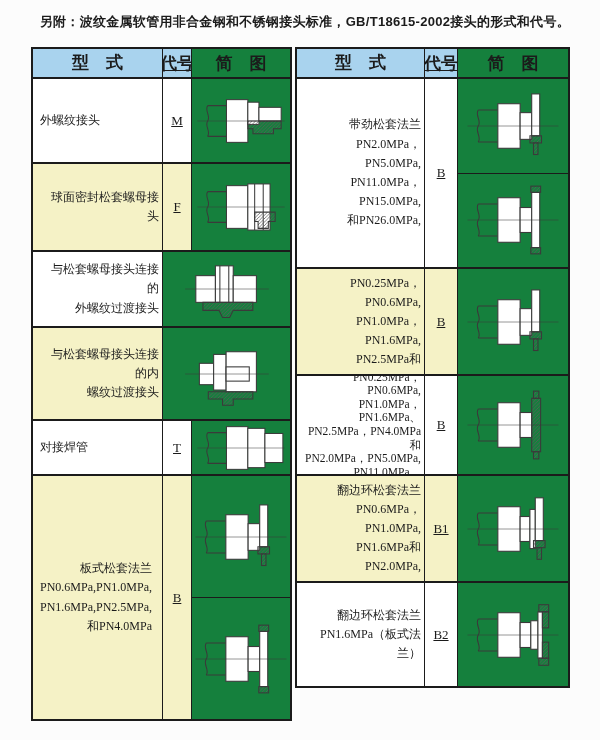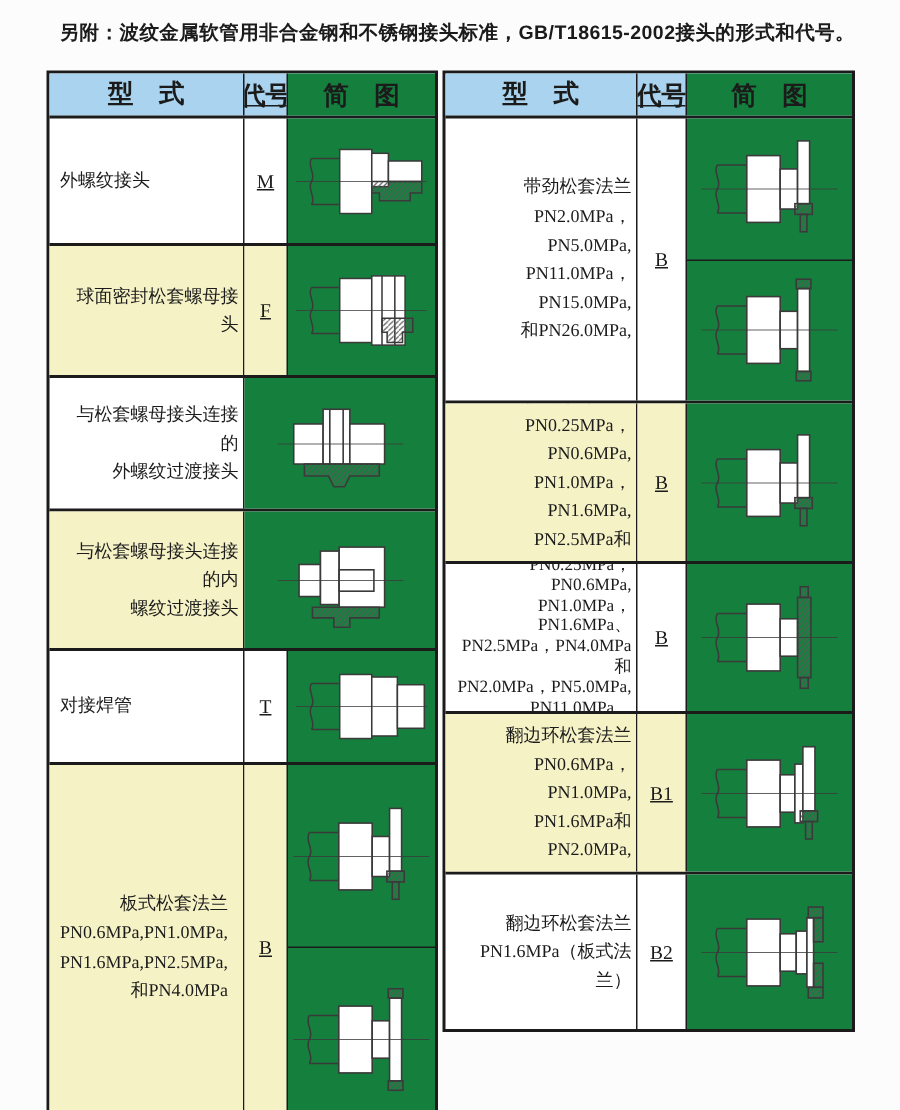--- a/index.html
+++ b/index.html
@@ -204,41 +204,41 @@
       <div class="row hl" style="height:88px">
         <div class="cell c-type">球面密封松套螺母接头</div>
         <div class="cell c-code">F</div>
         <div class="cell c-diag">
           <svg class="diagram" viewBox="0 0 110 80">
               <use href="#diag-f"></use>
             </svg>
         </div>
       </div>
 
-      <div class="row" style="height:89px">
+      <div class="row" style="height:76px">
         <div class="cell c-type">与松套螺母接头连接的
 外螺纹过渡接头</div>
         <div class="cell c-diag">
           <svg class="diagram" viewBox="0 0 110 80">
               <use href="#diag-mm"></use>
             </svg>
         </div>
       </div>
 
       <div class="row hl" style="height:93px">
         <div class="cell c-type">与松套螺母接头连接的内
 螺纹过渡接头</div>
         <div class="cell c-diag">
           <svg class="diagram" viewBox="0 0 110 80">
               <use href="#diag-mf"></use>
             </svg>
         </div>
       </div>
 
-      <div class="row" style="height:76px">
+      <div class="row" style="height:55px">
         <div class="cell c-type">对接焊管</div>
         <div class="cell c-code">T</div>
         <div class="cell c-diag">
           <svg class="diagram" viewBox="0 0 110 80">
               <use href="#diag-t"></use>
             </svg>
         </div>
       </div>
 
       <div class="row hl" style="height:245px">

